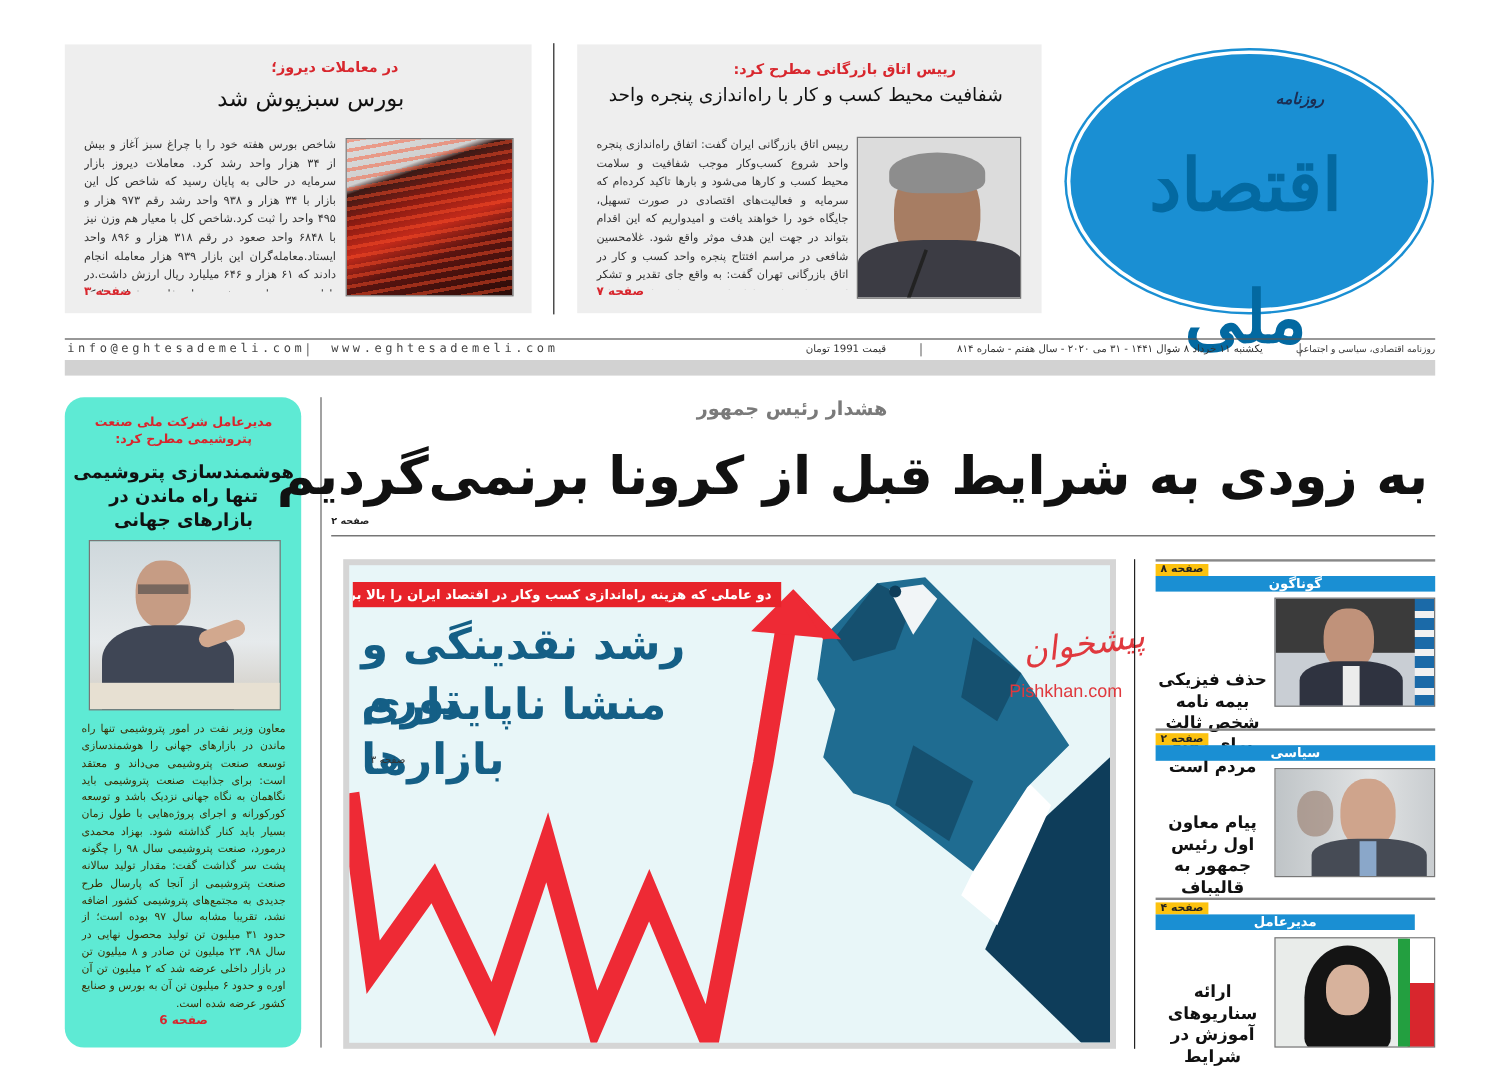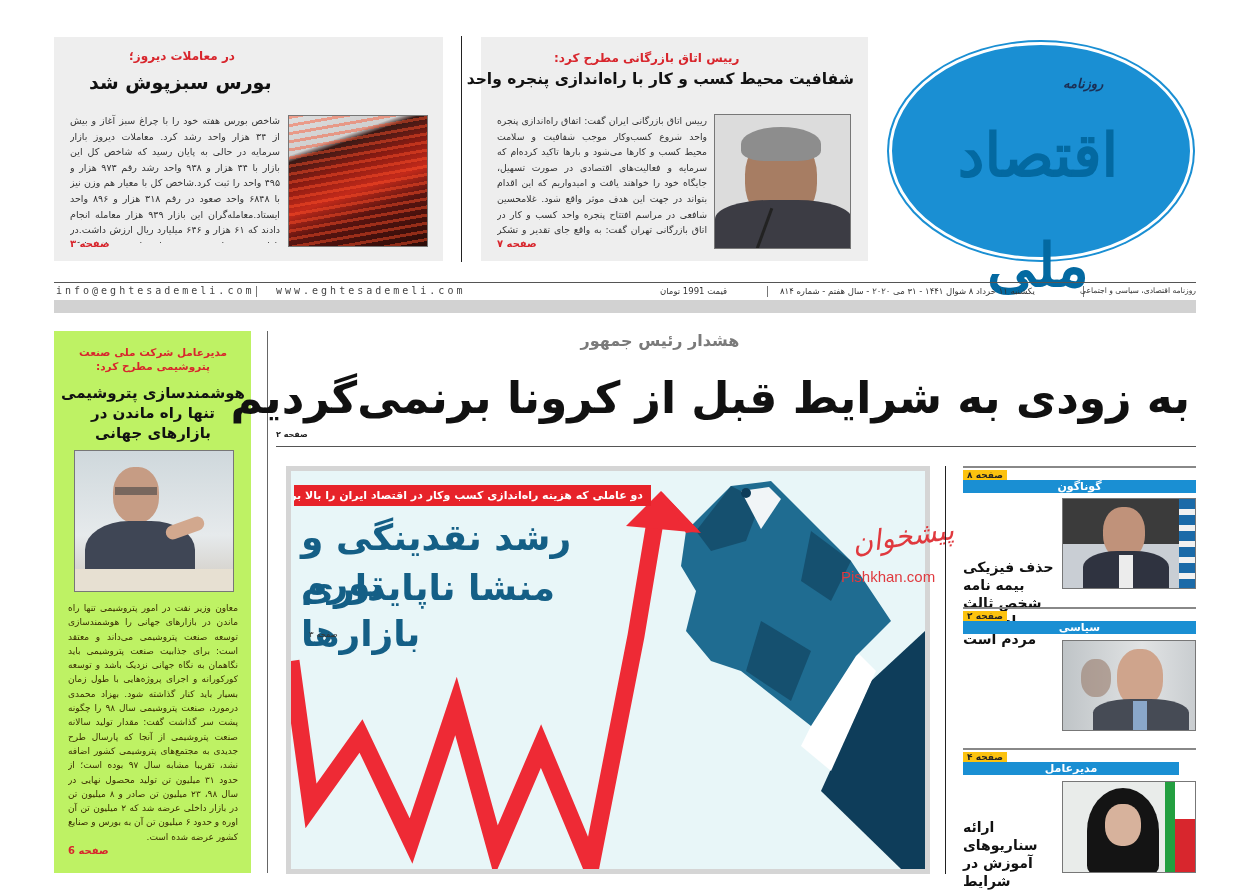--- a/index.html
+++ b/index.html
@@ -1,45 +1,45 @@
 <!DOCTYPE html>
 <html><head>
 <meta charset="utf-8">
 <style>
   * { box-sizing: border-box; margin: 0; padding: 0; }
   body {
     width: 1250px; height: 892px; background: #ffffff; overflow: hidden;
     font-family: "DejaVu Sans", sans-serif; position: relative; color: #222;
   }
   .abs { position: absolute; }
-  .rtl { direction: rtl; text-align: left; }
+  .rtl { direction: rtl; text-align: center; }
 
   
   .top-box { background: #eeeeee; }
   .kicker-red { color: #d8262d; font-weight: bold; font-size: 12px; }
-  .top-title { font-weight: bold; color: #111; }
+  .top-title { font-weight: normal; color: #111; }
   .body-small { font-size: 9.5px; line-height: 15.6px; color: #333; text-align: justify; }
   .page-ref { color: #d8262d; font-weight: bold; font-size: 10px; }
 
   .photo { background: #555; overflow: hidden; border: 1px solid #777; }
 
   
   .logo-ellipse {
     border-radius: 50%; background: #1a8fd3;
     border: 3px solid #ffffff; box-shadow: 0 0 0 2px #1a8fd3;
   }
 
   
   .hline { height: 2px; background: #555; }
   .header-text { font-size: 8.5px; color: #333; }
   .mono-spaced { font-family: "DejaVu Sans Mono", monospace; letter-spacing: 3px; font-size: 10px; color: #444; }
   .gray-band { background: #d2d2d2; }
 
   
-  .yellow { background: #bef264; }
+  .yellow { background: #5eead4; border-radius: 16px; }
 
   
   .sec-head { height: 19px; display: flex; flex-direction: column; }
   .sec-page { width: 44px; background: #fcc20f; font-size: 9px; font-weight: bold; color: #222; display:flex; align-items:center; justify-content:center; }
   .sec-title { flex: 1; background: #1a8fd3; color: #fff; font-size: 11px; font-weight: bold; display:flex; align-items:center; justify-content:center; }
   .sec-text { font-size: 14px; font-weight: bold; line-height: 18px; color: #111; }
 
   
   .illus-frame { background: #d5d5d5; }
   .illus-inner { background: #e8f6f8; overflow: hidden; }
@@ -168,20 +168,21 @@
   <div class="abs sec-head" style="left:0; top:4px; width:233px;">
     <div class="sec-page">صفحه ۲</div>
     <div class="sec-title">سیاسی</div>
   </div>
   <div class="abs photo" style="left:99px; top:33px; width:134px; height:91px; background:linear-gradient(90deg,#bfc4c7 0%,#e1e3e4 60%,#c9cdd0 100%);">
     <div style="position:absolute; left:18px; top:18px; width:30px; height:38px; border-radius:45%; background:#9a7b6a; opacity:0.6;"></div>
     <div style="position:absolute; left:54px; top:8px; width:46px; height:58px; border-radius:45%; background:#cfa48c;"></div>
     <div style="position:absolute; left:30px; top:58px; width:96px; height:34px; background:#464b55; border-radius:40% 40% 0 0;"></div>
     <div style="position:absolute; left:70px; top:60px; width:14px; height:30px; background:#8aa7c9;"></div>
   </div>
+  <div class="abs rtl sec-text" style="left:0; top:70px; width:95px;">پیام معاون اول رئیس جمهور به قالیباف</div>
 </div>
 
 <div class="abs" style="left:963px; top:748px; width:233px; height:128px;">
   <div class="abs" style="left:0; top:0; width:233px; height:2px; background:#888;"></div>
   <div class="abs sec-head" style="left:0; top:4px; width:216px;">
     <div class="sec-page">صفحه ۴</div>
     <div class="sec-title">مدیرعامل</div>
   </div>
   <div class="abs photo" style="left:99px; top:33px; width:134px; height:92px; background:#e9ecea;">
     <div style="position:absolute; left:110px; top:0; width:24px; height:92px; background:linear-gradient(180deg,#ffffff 0 40%,#d8262d 40% 100%);"></div>

